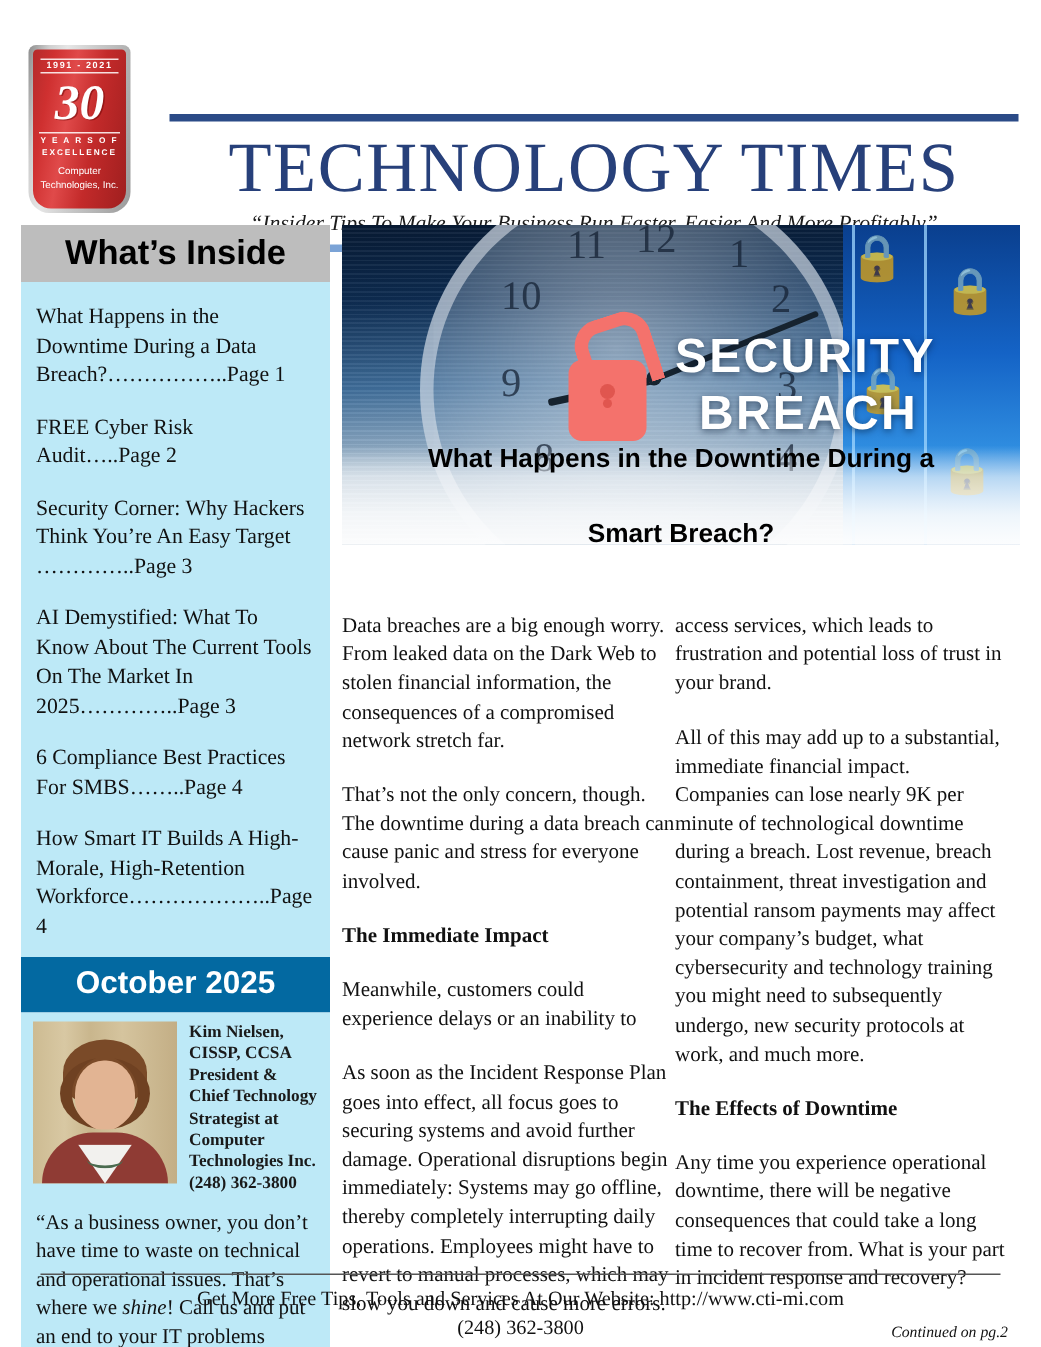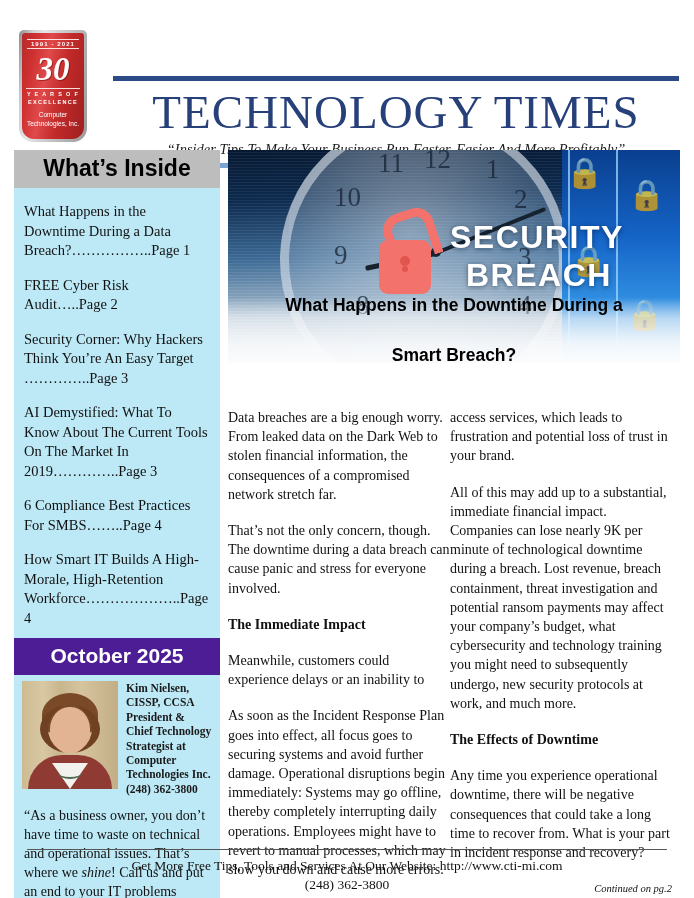--- a/index.html
+++ b/index.html
@@ -135,21 +135,21 @@
     padding: 14px 10px 10px 10px;
   }
   .toc-item {
     font-size: 14.5px;
     line-height: 19.5px;
     margin-bottom: 15px;
   }
   .toc-item:last-child { margin-bottom: 0; }
 
   .month-banner {
-    background: #4c1d95;
+    background: #0369a1;
     color: #ffffff;
     font-family: "Liberation Sans", sans-serif;
     font-weight: bold;
     font-size: 21px;
     text-align: center;
     padding: 6px 0 7px 0;
   }
   .bio {
     background: #bde9f7;
     display: flex;
@@ -403,21 +403,21 @@
 </div>
 
 <div class="sidebar">
 
   <div class="inside-header">What’s Inside</div>
 
   <div class="inside-body">
     <div class="toc-item">What Happens in the Downtime During a Data Breach?……………..Page 1</div>
     <div class="toc-item">FREE Cyber Risk Audit…..Page 2</div>
     <div class="toc-item">Security Corner: Why Hackers Think You’re An Easy Target …………..Page 3</div>
-    <div class="toc-item">AI Demystified: What To Know About The Current Tools On The Market In 2019…………..Page 3</div>
+    <div class="toc-item">AI Demystified: What To Know About The Current Tools On The Market In 2025…………..Page 3</div>
     <div class="toc-item">6 Compliance Best Practices For SMBS……..Page 4</div>
     <div class="toc-item">How Smart IT Builds A High-Morale, High-Retention Workforce………………..Page 4</div>
   </div>
 
   <div class="month-banner">October 2025</div>
 
   <div class="bio">
     <div class="bio-photo">
       <div class="hair"></div>
       <div class="face"></div>

